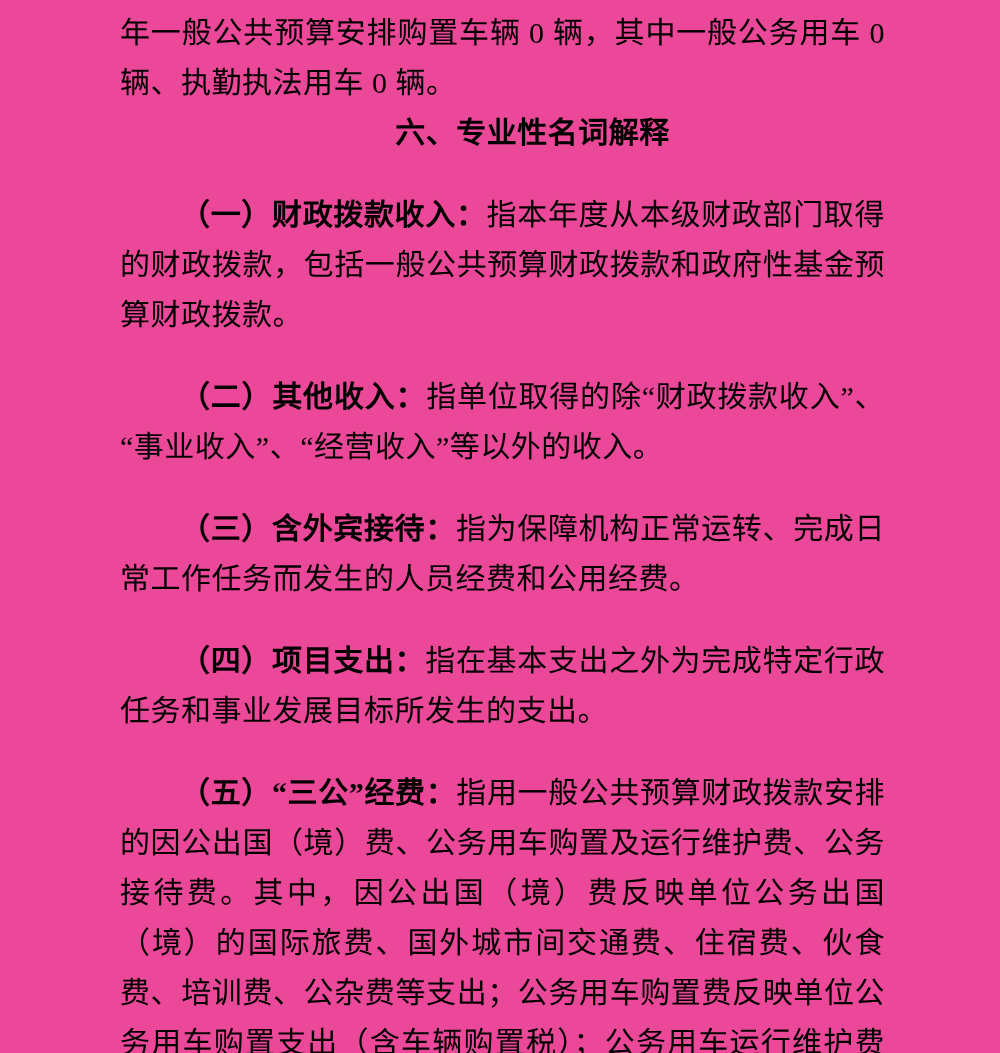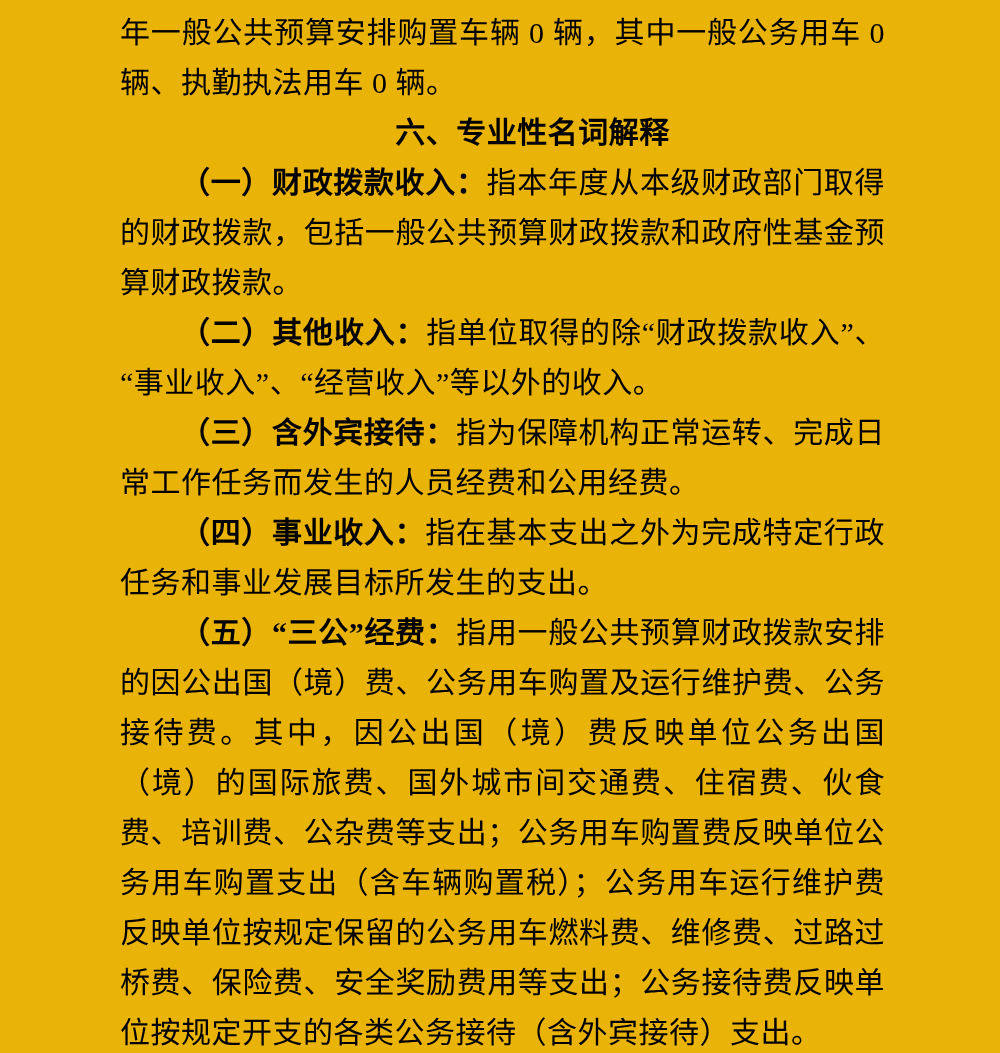--- a/index.html
+++ b/index.html
@@ -12,35 +12,36 @@
     height: 1053px;
     overflow: hidden;
     color: #000000;
     font-family: "Liberation Serif", "DejaVu Serif", serif;
   }
   .page {
     box-sizing: border-box;
     width: 1000px;
     height: 1053px;
     padding: 8px 115px 0 120px;
-    background: #eab308;
+    background: #ec4899;
   }
   .para {
     margin: 0;
     font-size: 30px;
     line-height: 50px;
     text-align: justify;
     text-justify: inter-ideograph;
     letter-spacing: 0.5px;
   }
   .para.continuation {
     text-indent: 0;
   }
   .para.term {
     text-indent: 2em;
+    margin-top: 32px;
   }
   .lead {
     font-weight: bold;
   }
   .heading {
     margin: 0;
     font-family: "Liberation Sans", "DejaVu Sans", sans-serif;
     font-weight: bold;
     font-size: 30px;
     line-height: 50px;
@@ -57,17 +58,17 @@
   <p class="para continuation">年一般公共预算安排购置车辆 0 辆，其中一般公务用车 0 辆、执勤执法用车 0 辆。</p>
 
   <h2 class="heading">六、专业性名词解释</h2>
 
   <p class="para term"><span class="lead">（一）财政拨款收入：</span><span>指本年度从本级财政部门取得的财政拨款，包括一般公共预算财政拨款和政府性基金预算财政拨款。</span></p>
 
   <p class="para term"><span class="lead">（二）其他收入：</span><span>指单位取得的除“财政拨款收入”、“事业收入”、“经营收入”等以外的收入。</span></p>
 
   <p class="para term"><span class="lead">（三）含外宾接待：</span><span>指为保障机构正常运转、完成日常工作任务而发生的人员经费和公用经费。</span></p>
 
-  <p class="para term"><span class="lead">（四）事业收入：</span><span>指在基本支出之外为完成特定行政任务和事业发展目标所发生的支出。</span></p>
+  <p class="para term"><span class="lead">（四）项目支出：</span><span>指在基本支出之外为完成特定行政任务和事业发展目标所发生的支出。</span></p>
 
   <p class="para term"><span class="lead">（五）“三公”经费：</span><span>指用一般公共预算财政拨款安排的因公出国（境）费、公务用车购置及运行维护费、公务接待费。其中，因公出国（境）费反映单位公务出国（境）的国际旅费、国外城市间交通费、住宿费、伙食费、培训费、公杂费等支出；公务用车购置费反映单位公务用车购置支出（含车辆购置税）；公务用车运行维护费反映单位按规定保留的公务用车燃料费、维修费、过路过桥费、保险费、安全奖励费用等支出；公务接待费反映单位按规定开支的各类公务接待（含外宾接待）支出。</span></p>
 
 </div>
 
 </body></html>

